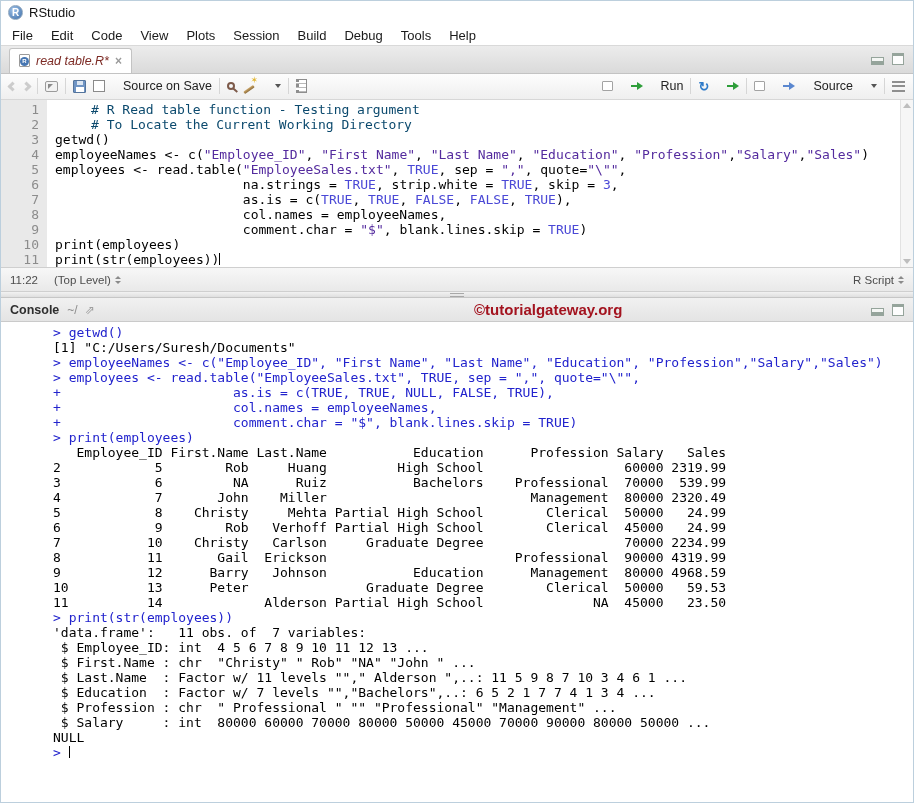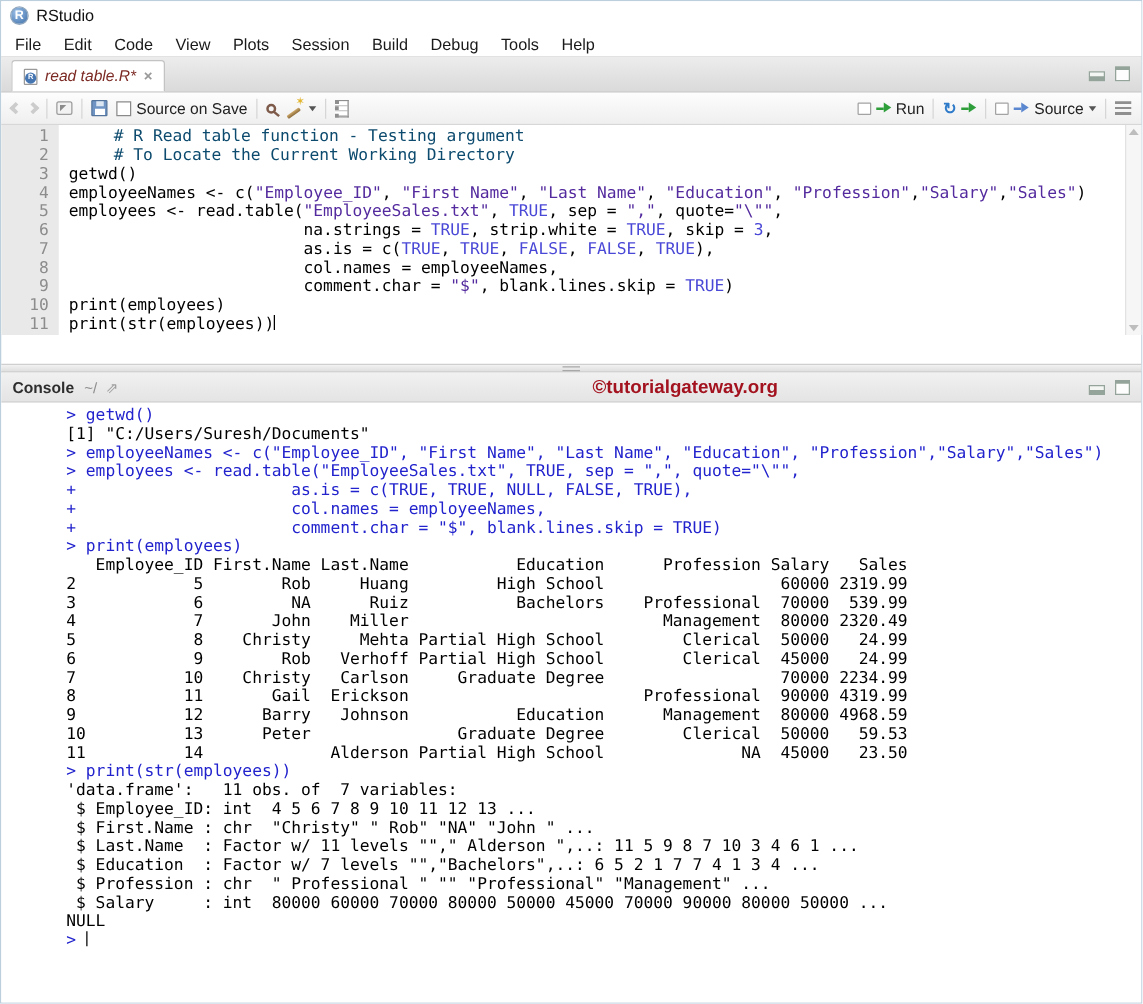--- a/index.html
+++ b/index.html
@@ -65,21 +65,21 @@
   .mini-doc { width:11px; height:10px; background:#fff; border:1px solid #a3a3a3; border-radius:1px; }
   .arrow-g, .arrow-b { position:relative; width:12px; height:9px; display:inline-block; }
   .arrow-g::before { content:''; position:absolute; left:0; top:3.5px; width:6px; height:2px; background:#2e9e3a; }
   .arrow-g::after  { content:''; position:absolute; right:0; top:0; border-top:4.5px solid transparent;
     border-bottom:4.5px solid transparent; border-left:6px solid #2e9e3a; }
   .arrow-b::before { content:''; position:absolute; left:0; top:3.5px; width:6px; height:2px; background:#5a87cf; }
   .arrow-b::after  { content:''; position:absolute; right:0; top:0; border-top:4.5px solid transparent;
     border-bottom:4.5px solid transparent; border-left:6px solid #5a87cf; }
   .rerun-glyph { color:#2f7bc9; font-weight:bold; font-size:13px; line-height:13px; }
   .outline-icon { width:13px; height:11px; background:repeating-linear-gradient(to bottom, #8f8f8f 0 2px, transparent 2px 4.5px); }
-  .btn { display:inline-flex; align-items:center; gap:4px; cursor:default; }
+  .btn { display:inline-flex; align-items:center; gap:18px; cursor:default; }
 
   
   .editor { height:168px; display:flex; position:relative; background:#fff;
     font-family:"DejaVu Sans Mono", monospace; font-size:13px; line-height:15px; }
   .gutter { width:46px; background:#e9e9e9; color:#8c8c8c; text-align:right; padding:2px 8px 0 0; }
   .code-area { padding:2px 0 0 8px; white-space:pre; overflow:hidden; flex:1; color:#000; }
   .code-line { white-space:pre; height:15px; }
   .tk-c { color:#0c4a6e;margin-left:36px; }
   .tk-s { color:#542b9e; }
   .tk-k { color:#4a48d6; }
@@ -211,20 +211,37 @@
           <div>10</div>
           <div>11</div>
         </div>
       <div class="code-area"><div class="code-line"><span class="tk-c"># R Read table function - Testing argument</span></div><div class="code-line"><span class="tk-c"># To Locate the Current Working Directory</span></div><div class="code-line"><span class="tk-p">getwd()</span></div><div class="code-line"><span class="tk-p">employeeNames &lt;- c(</span><span class="tk-s">"Employee_ID"</span><span class="tk-p">, </span><span class="tk-s">"First Name"</span><span class="tk-p">, </span><span class="tk-s">"Last Name"</span><span class="tk-p">, </span><span class="tk-s">"Education"</span><span class="tk-p">, </span><span class="tk-s">"Profession"</span><span class="tk-p">,</span><span class="tk-s">"Salary"</span><span class="tk-p">,</span><span class="tk-s">"Sales"</span><span class="tk-p">)</span></div><div class="code-line"><span class="tk-p">employees &lt;- read.table(</span><span class="tk-s">"EmployeeSales.txt"</span><span class="tk-p">, </span><span class="tk-k">TRUE</span><span class="tk-p">, sep = </span><span class="tk-s">","</span><span class="tk-p">, quote=</span><span class="tk-s">"\""</span><span class="tk-p">,</span></div><div class="code-line"><span class="tk-p">                        na.strings = </span><span class="tk-k">TRUE</span><span class="tk-p">, strip.white = </span><span class="tk-k">TRUE</span><span class="tk-p">, skip = </span><span class="tk-n">3</span><span class="tk-p">,</span></div><div class="code-line"><span class="tk-p">                        as.is = c(</span><span class="tk-k">TRUE</span><span class="tk-p">, </span><span class="tk-k">TRUE</span><span class="tk-p">, </span><span class="tk-k">FALSE</span><span class="tk-p">, </span><span class="tk-k">FALSE</span><span class="tk-p">, </span><span class="tk-k">TRUE</span><span class="tk-p">),</span></div><div class="code-line"><span class="tk-p">                        col.names = employeeNames,</span></div><div class="code-line"><span class="tk-p">                        comment.char = </span><span class="tk-s">"$"</span><span class="tk-p">, blank.lines.skip = </span><span class="tk-k">TRUE</span><span class="tk-p">)</span></div><div class="code-line"><span class="tk-p">print(employees)</span></div><div class="code-line"><span class="tk-p">print(str(employees))</span><span class="caret"></span></div></div>
       <div class="vscroll">
         <span class="tri-up"></span>
         <span class="tri-dn"></span>
       </div>
     </div>
 
+    <div class="statusbar">
+      <span class="status-item">11:22</span>
+      <span class="status-item">
+        <span>(Top Level)</span>
+        <span class="updown">
+            <i class="u"></i>
+            <i class="d"></i>
+          </span>
+      </span>
+      <span class="status-right">
+        <span>R Script</span>
+        <span class="updown">
+            <i class="u"></i>
+            <i class="d"></i>
+          </span>
+      </span>
+    </div>
   </div>
 
   <div class="splitter">
     <div class="grip"></div>
   </div>
 
   <div class="console-pane">
     <div class="console-header">
       <span class="console-title">Console</span>
       <span class="console-path">~/</span>

